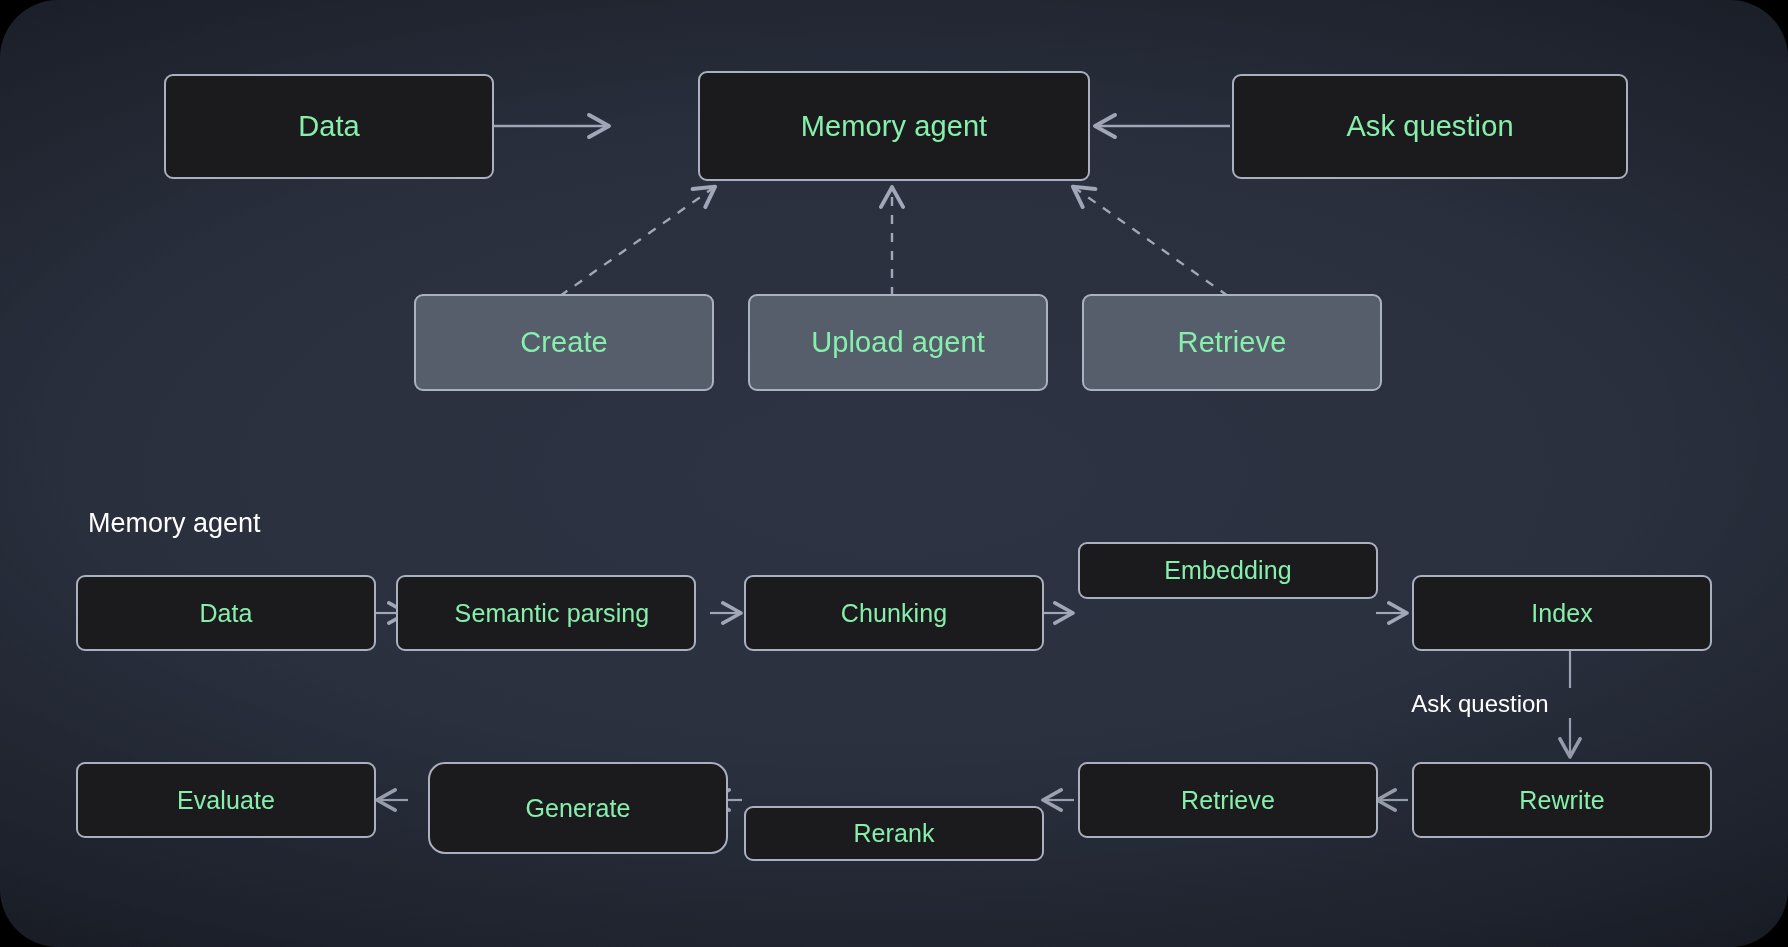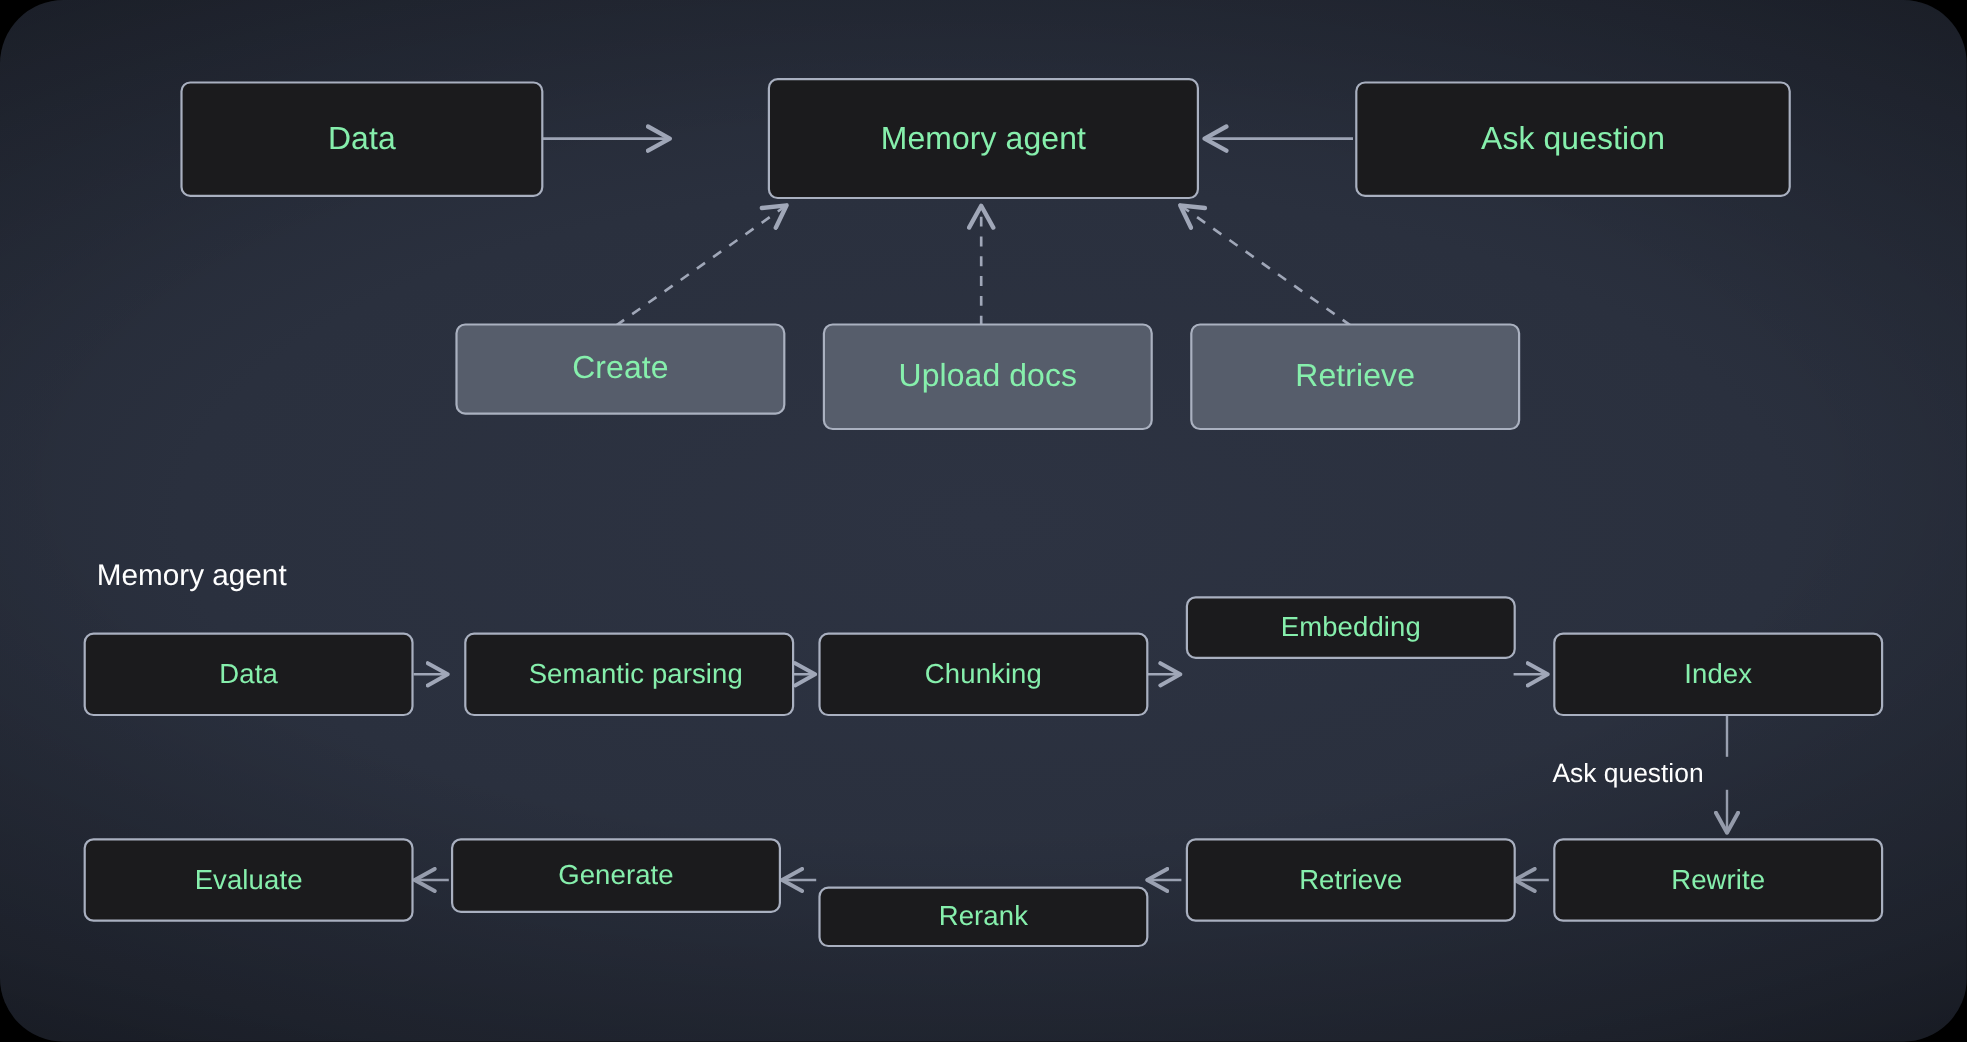--- a/index.html
+++ b/index.html
@@ -141,56 +141,56 @@
   </div>
 
   <div class="node dark node-top" style="left:698px; top:71px; width:392px; height:110px;">
     <span class="node-label">Memory agent</span>
   </div>
 
   <div class="node dark node-top" style="left:1232px; top:74px; width:396px; height:105px;">
     <span class="node-label">Ask question</span>
   </div>
 
-  <div class="node light node-mid" style="left:414px; top:294px; width:300px; height:83px;">
+  <div class="node light node-mid" style="left:414px; top:294px; width:300px; height:97px;">
     <span class="node-label">Create</span>
   </div>
 
   <div class="node light node-mid" style="left:748px; top:294px; width:300px; height:97px;">
-    <span class="node-label">Upload docs</span>
+    <span class="node-label">Upload agent</span>
   </div>
 
   <div class="node light node-mid" style="left:1082px; top:294px; width:300px; height:97px;">
     <span class="node-label">Retrieve</span>
   </div>
 
   <div class="free-label" id="section-title">Memory agent</div>
 
   <div class="node dark node-flow" style="left:76px; top:575px; width:300px; height:76px;">
     <span class="node-label">Data</span>
   </div>
-  <div class="node dark node-flow" style="left:422px; top:575px; width:300px; height:76px;padding-left:12px;">
+  <div class="node dark node-flow" style="left:396px; top:575px; width:300px; height:76px;padding-left:12px;">
     <span class="node-label">Semantic parsing</span>
   </div>
   <div class="node dark node-flow" style="left:744px; top:575px; width:300px; height:76px;">
     <span class="node-label">Chunking</span>
   </div>
   <div class="node dark node-flow" style="left:1078px; top:542px; width:300px; height:57px;">
     <span class="node-label">Embedding</span>
   </div>
   <div class="node dark node-flow" style="left:1412px; top:575px; width:300px; height:76px;">
     <span class="node-label">Index</span>
   </div>
 
   <div class="free-label" id="ask-question-label">Ask question</div>
 
   <div class="node dark node-flow" style="left:76px; top:762px; width:300px; height:76px;">
     <span class="node-label">Evaluate</span>
   </div>
-  <div class="node dark node-flow" style="left:410px; top:762px; width:300px; height:68px;">
+  <div class="node dark node-flow" style="left:428px; top:762px; width:300px; height:92px;border-radius:17px;">
     <span class="node-label">Generate</span>
   </div>
   <div class="node dark node-flow" style="left:744px; top:762px; width:300px; height:55px;margin-top:44px;">
     <span class="node-label">Rerank</span>
   </div>
   <div class="node dark node-flow" style="left:1078px; top:762px; width:300px; height:76px;">
     <span class="node-label">Retrieve</span>
   </div>
   <div class="node dark node-flow" style="left:1412px; top:762px; width:300px; height:76px;">
     <span class="node-label">Rewrite</span>

